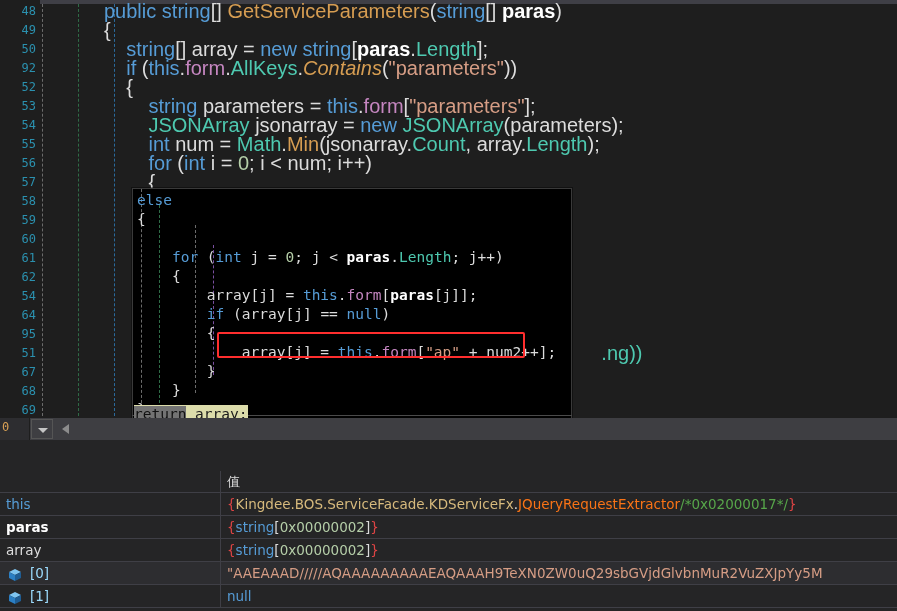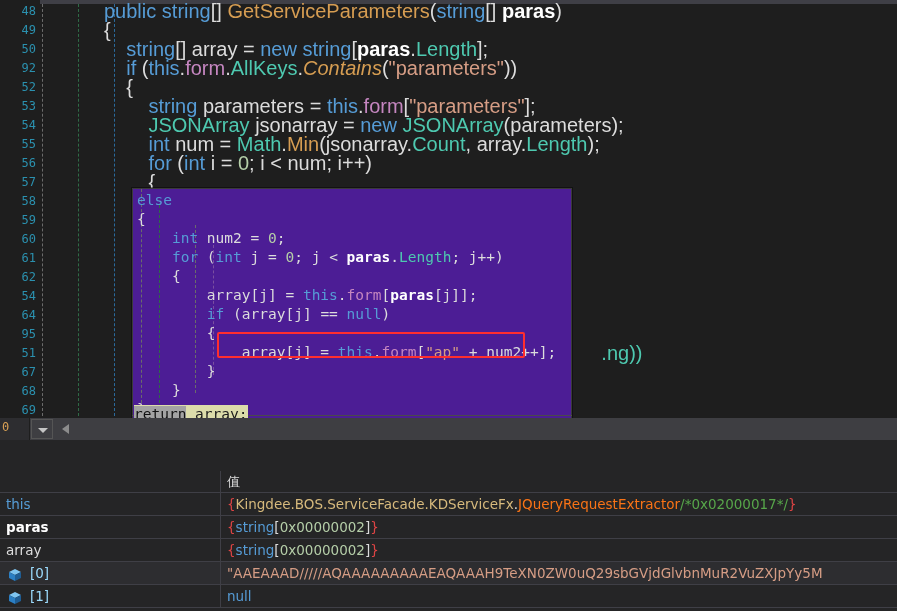--- a/index.html
+++ b/index.html
@@ -79,21 +79,21 @@
   .ident   { color: #dcdcdc; }
   .bold    { font-weight: bold; color: #ffffff; }
   .plain   { color: #dcdcdc; }
   .punct   { color: #dcdcdc; }
 
   
   #overlay {
     position: absolute;
     left: 132px; top: 188px;
     width: 440px; height: 243px;
-    background: #4c1d95;
+    background: #000000;
     border: 1px solid #3a3a3a;
     overflow: hidden;
     box-shadow: 0 0 0 1px rgba(0,0,0,.4);
   }
   #overlay .codelayer { width: 440px; height: 243px; }
   .ov-line {
     position: absolute;
     height: 19px; line-height: 19px;
     font-size: 14.5px;
     font-family: "DejaVu Sans Mono", monospace;
@@ -124,21 +124,21 @@
     position: absolute;
     left: 134px; top: 405px;
     height: 19px; line-height: 19px;
     font-size: 14.5px;
     font-family: "DejaVu Sans Mono", monospace;
     white-space: pre;
     background: #dcdcaa;
     color: #1a1a1a;
   }
   #returnline .sel {
-    background: #a3a3a3;
+    background: #737373;
     color: #111111;
   }
 
   
   .ov-bar {
     position: absolute;
     left: 132px;
     width: 440px;
     height: 1px;
     background: #4a4a4a;
@@ -340,21 +340,20 @@
     </div>
 
     <div id="overlay">
       <div class="ov-guide g-gray" style="left:8px;  top:0;  height:224px;"></div>
       <div class="ov-guide g-green" style="left:26px; top:16px; height:208px;"></div>
       <div class="ov-guide g-purple" style="left:80px; top:56px; height:130px;"></div>
       <div class="ov-guide g-gray" style="left:62px; top:36px; height:168px;"></div>
       <div class="codelayer" id="ovcode">
           <div class="ov-line" style="left: 4px; top: 2px;"><span class="kw">else</span></div>
           <div class="ov-line" style="left: 4px; top: 21px;"><span class="punct">{</span></div>
-          <div class="ov-line" style="left: 4px; top: 40px;"><span class="plain">    </span><span class="kw">int</span><span class="plain"> </span><span class="ident">num2</span><span class="plain"> </span><span class="punct">=</span><span class="plain"> </span><span class="num">0</span><span class="punct">;</span></div>
           <div class="ov-line" style="left: 4px; top: 59px;"><span class="plain">    </span><span class="kw">for</span><span class="plain"> </span><span class="punct">(</span><span class="kw">int</span><span class="plain"> </span><span class="ident">j</span><span class="plain"> </span><span class="punct">=</span><span class="plain"> </span><span class="num">0</span><span class="punct">;</span><span class="plain"> </span><span class="ident">j</span><span class="plain"> </span><span class="punct">&lt;</span><span class="plain"> </span><span class="bold">paras</span><span class="punct">.</span><span class="typ">Length</span><span class="punct">;</span><span class="plain"> </span><span class="ident">j</span><span class="punct">++)</span></div>
           <div class="ov-line" style="left: 4px; top: 78px;"><span class="plain">    </span><span class="punct">{</span></div>
           <div class="ov-line" style="left: 4px; top: 97px;"><span class="plain">        </span><span class="ident">array</span><span class="punct">[</span><span class="ident">j</span><span class="punct">]</span><span class="plain"> </span><span class="punct">=</span><span class="plain"> </span><span class="kw">this</span><span class="punct">.</span><span class="prop">form</span><span class="punct">[</span><span class="bold">paras</span><span class="punct">[</span><span class="ident">j</span><span class="punct">]];</span></div>
           <div class="ov-line" style="left: 4px; top: 116px;"><span class="plain">        </span><span class="kw">if</span><span class="plain"> </span><span class="punct">(</span><span class="ident">array</span><span class="punct">[</span><span class="ident">j</span><span class="punct">]</span><span class="plain"> </span><span class="punct">==</span><span class="plain"> </span><span class="kw">null</span><span class="punct">)</span></div>
           <div class="ov-line" style="left: 4px; top: 135px;"><span class="plain">        </span><span class="punct">{</span></div>
           <div class="ov-line" style="left: 4px; top: 154px;"><span class="plain">            </span><span class="ident">array</span><span class="punct">[</span><span class="ident">j</span><span class="punct">]</span><span class="plain"> </span><span class="punct">=</span><span class="plain"> </span><span class="kw">this</span><span class="punct">.</span><span class="prop">form</span><span class="punct">[</span><span class="str">"ap"</span><span class="plain"> </span><span class="punct">+</span><span class="plain"> </span><span class="ident">num2</span><span class="punct">++];</span></div>
           <div class="ov-line" style="left: 4px; top: 173px;"><span class="plain">        </span><span class="punct">}</span></div>
           <div class="ov-line" style="left: 4px; top: 192px;"><span class="plain">    </span><span class="punct">}</span></div>
           <div class="ov-line" style="left: 4px; top: 211px;"><span class="punct">}</span></div>
         </div>

